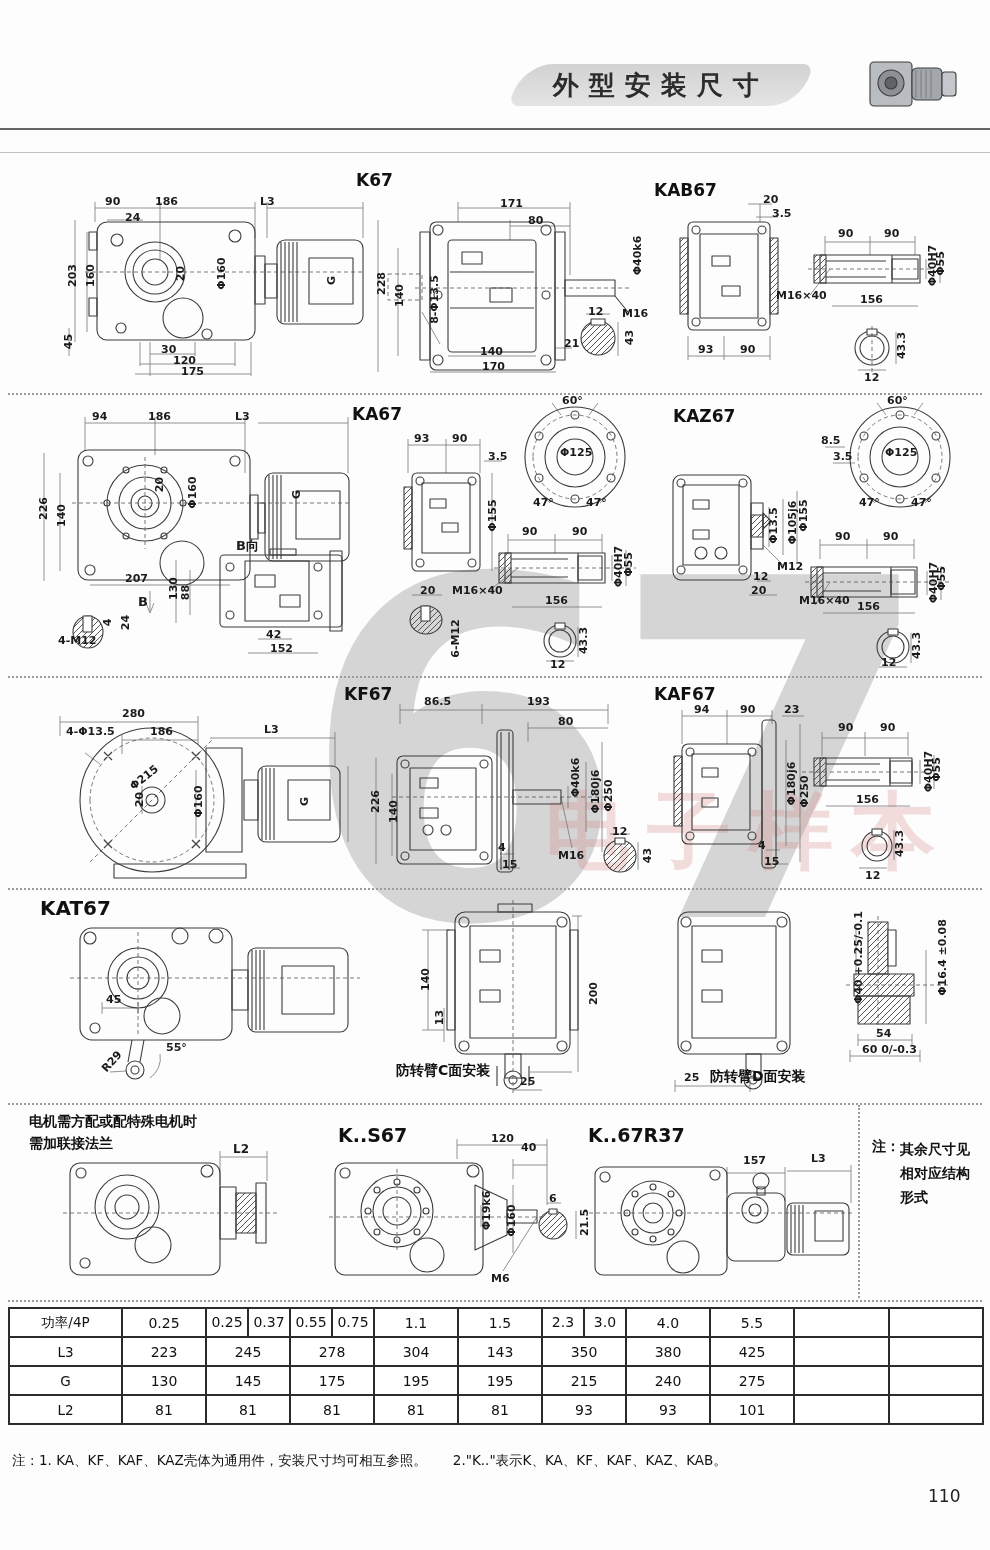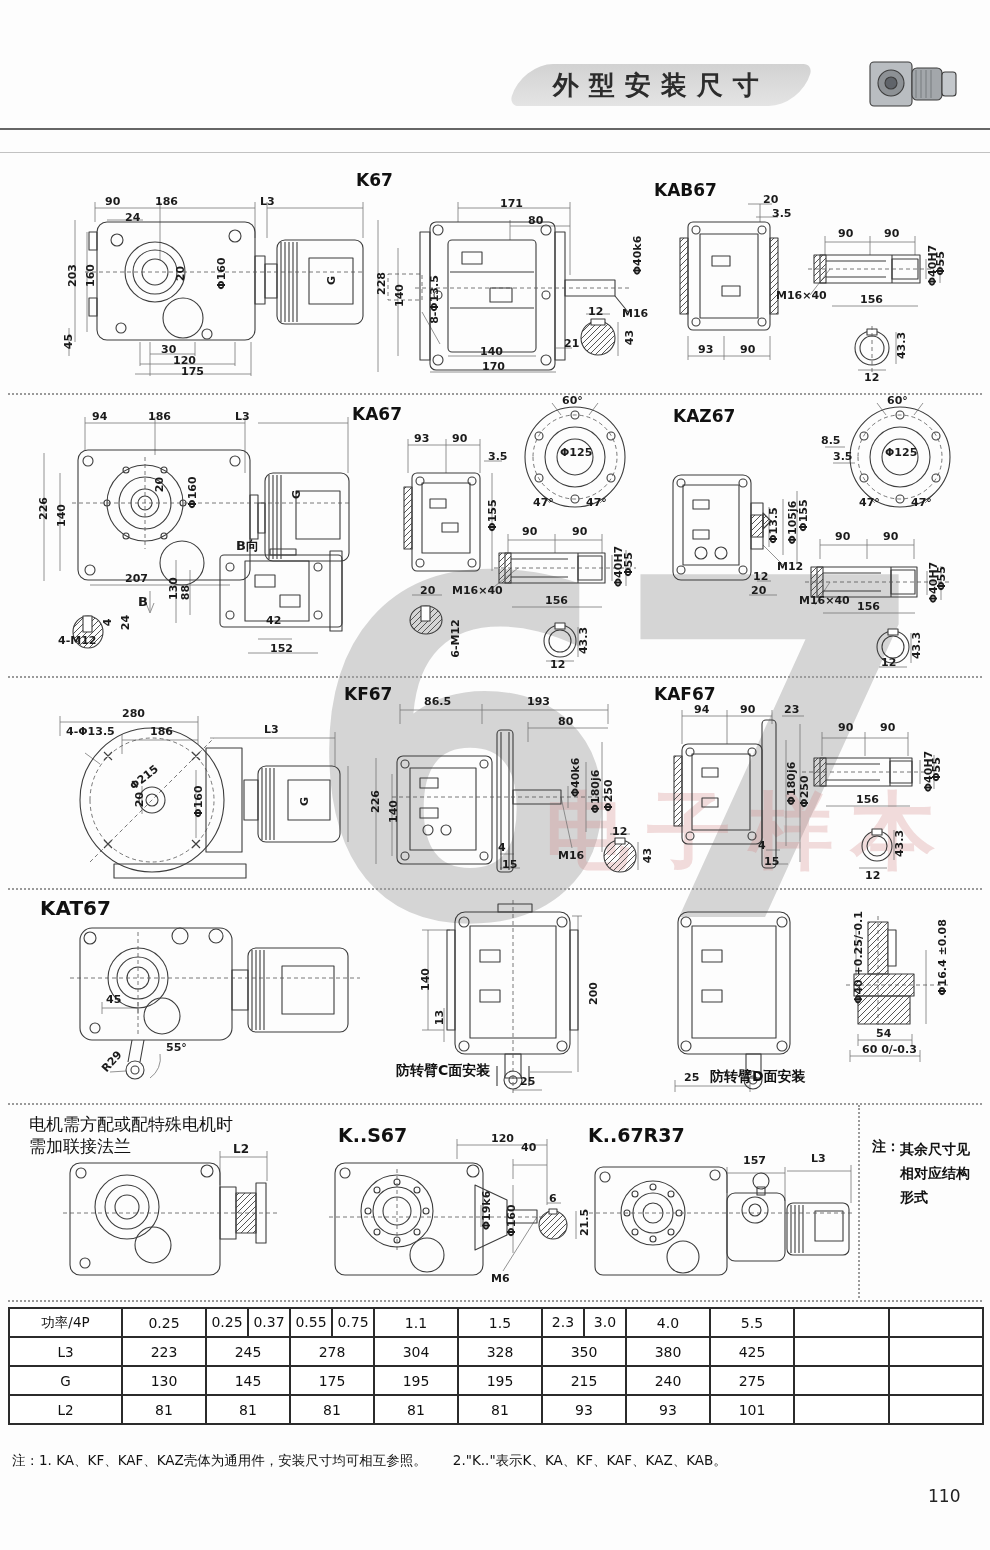--- a/index.html
+++ b/index.html
@@ -14,21 +14,21 @@
   .panel svg{position:absolute;left:0;top:0}
   i.dim{position:absolute;font-style:normal;font-weight:bold;font-size:11px;line-height:1;color:#1b1b1b;white-space:nowrap;z-index:5}
   i.v{transform:rotate(-90deg)}
   i.d38{transform:rotate(-38deg)}
   i.d48{transform:rotate(-48deg)}
   b.mtitle{position:absolute;font-size:17px;color:#111;z-index:5;white-space:nowrap}
   .cap{position:absolute;font-size:14px;font-weight:bold;color:#111;white-space:nowrap;z-index:5}
   .wm-num{position:absolute;left:300px;top:555px;font-size:470px;line-height:.85;font-weight:bold;color:#9f9f9f;opacity:.42;letter-spacing:-18px;z-index:1;pointer-events:none}
   .wm-txt{position:absolute;font-size:84px;font-weight:bold;color:rgba(210,125,125,.26);letter-spacing:18px;z-index:1;white-space:nowrap;pointer-events:none}
   .panel{z-index:2}
-  .txt2{position:absolute;font-size:17px;font-weight:normal;color:#111;white-space:nowrap;z-index:5}
+  .txt2{position:absolute;font-size:14px;font-weight:bold;color:#111;white-space:nowrap;z-index:5}
   .notebox{position:absolute;left:872px;top:1138px;width:108px;display:flex;font-size:14px;font-weight:bold;color:#111;z-index:5}
   .notebox .pfx{flex:none}
   .notebox .ntx{width:76px;line-height:1.7}
   table.spec{position:absolute;left:8px;top:1307px;border-collapse:collapse;table-layout:fixed;z-index:4;background:#fff}
   table.spec td,table.spec th{border:2px solid #2b2b2b;height:27px;text-align:center;font-size:14px;font-weight:normal;color:#111;padding:0;white-space:nowrap;overflow:hidden}
   table.spec th{font-size:13.5px}
   td.split{padding:0}
   td.split .half{display:flex;height:100%}
   td.split .half span{flex:1;line-height:27px}
   td.split .half span:first-child{border-right:2px solid #2b2b2b}
@@ -263,21 +263,21 @@
     <i class="dim v" style="left:146px;top:92px">Φ160</i>
     <i class="dim v" style="left:262px;top:94px">G</i>
     <i class="dim" style="left:95px;top:178px">207</i>
     <i class="dim" style="left:206px;top:144px;font-size:13px">B向</i>
     <i class="dim" style="left:108px;top:200px;font-size:13px">B</i>
     <i class="dim" style="left:28px;top:240px">4-M12</i>
     <i class="dim v" style="left:74px;top:222px">4</i>
     <i class="dim v" style="left:88px;top:222px">24</i>
     <i class="dim v" style="left:132px;top:188px">130</i>
     <i class="dim v" style="left:148px;top:192px">88</i>
-    <i class="dim" style="left:236px;top:220px">42</i>
+    <i class="dim" style="left:236px;top:234px">42</i>
     <i class="dim" style="left:240px;top:248px">152</i>
   </div>
 
   <div class="panel" style="left:390px;top:395px;width:275px;height:280px">
     <svg width="275" height="280">
       <g class="dm">
         <path d="M18,50 H90 M18,44 V78 M56,44 V78 M90,44 V78 M94,66 H112 M102,78 V176 M118,145 H212 M118,139 V158 M165,139 V158 M212,139 V158 M122,212 H212 M222,160 V186 M236,155 V191 M22,200 H52 M188,232 V262 M156,266 H184"></path>
         <path d="M162,8 L171,20 M208,8 L199,20 M150,98 L160,108 M220,98 L210,108"></path>
         <path d="M128,173 L100,195"></path>
       </g>
@@ -747,21 +747,21 @@
       <td>5.5</td>
       <td></td>
       <td></td>
     </tr>
     <tr>
       <th>L3</th>
       <td>223</td>
       <td>245</td>
       <td>278</td>
       <td>304</td>
-      <td>328</td>
+      <td>143</td>
       <td>350</td>
       <td>380</td>
       <td>425</td>
       <td></td>
       <td></td>
     </tr>
     <tr>
       <th>G</th>
       <td>130</td>
       <td>145</td>

